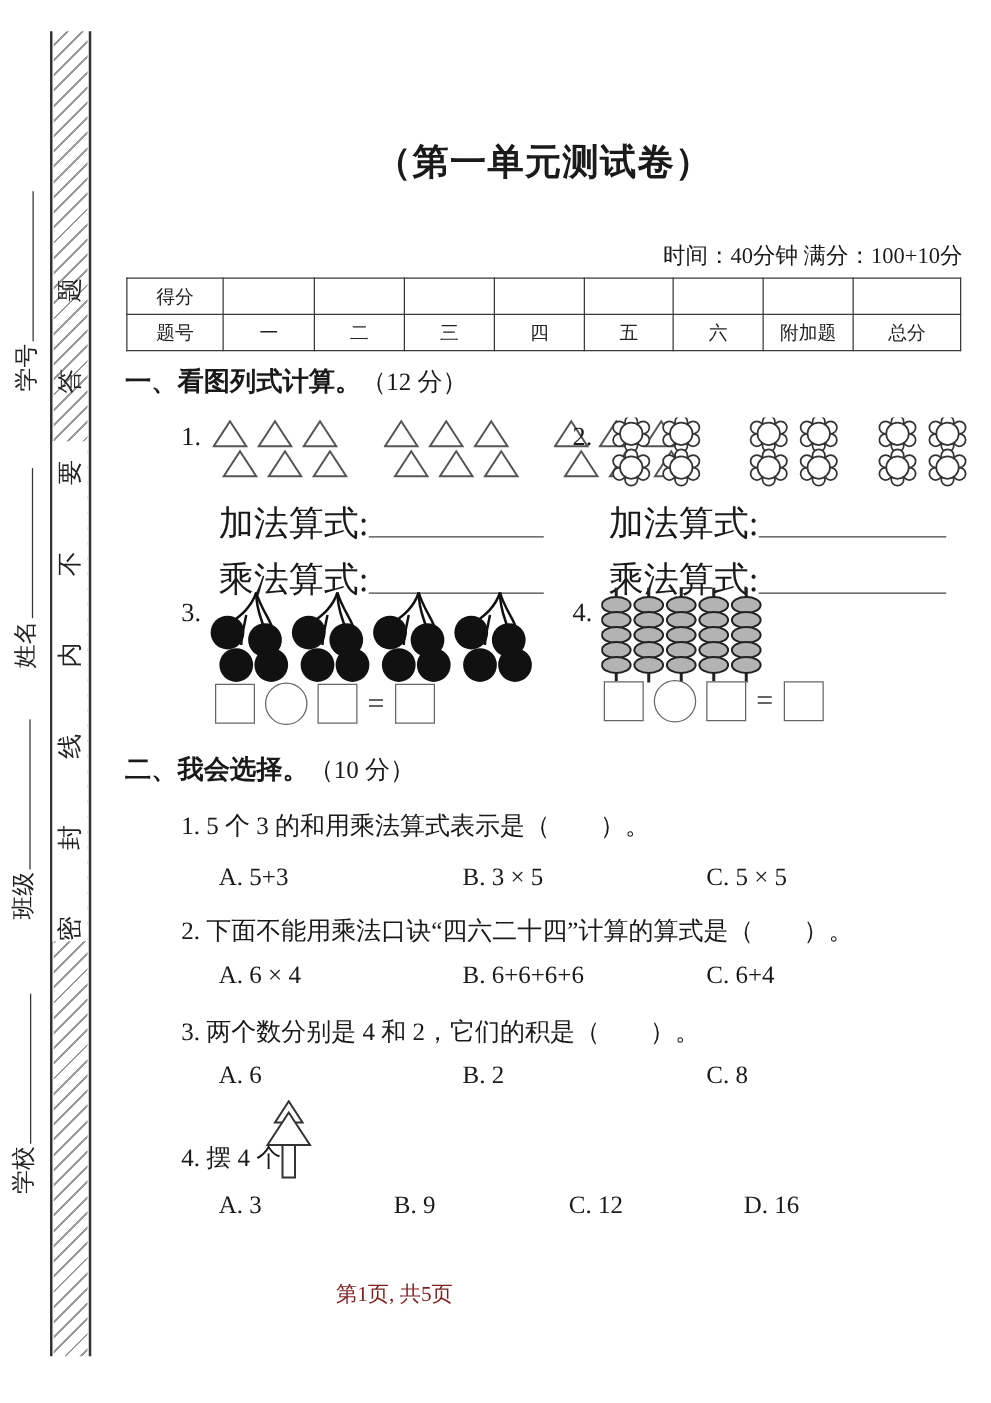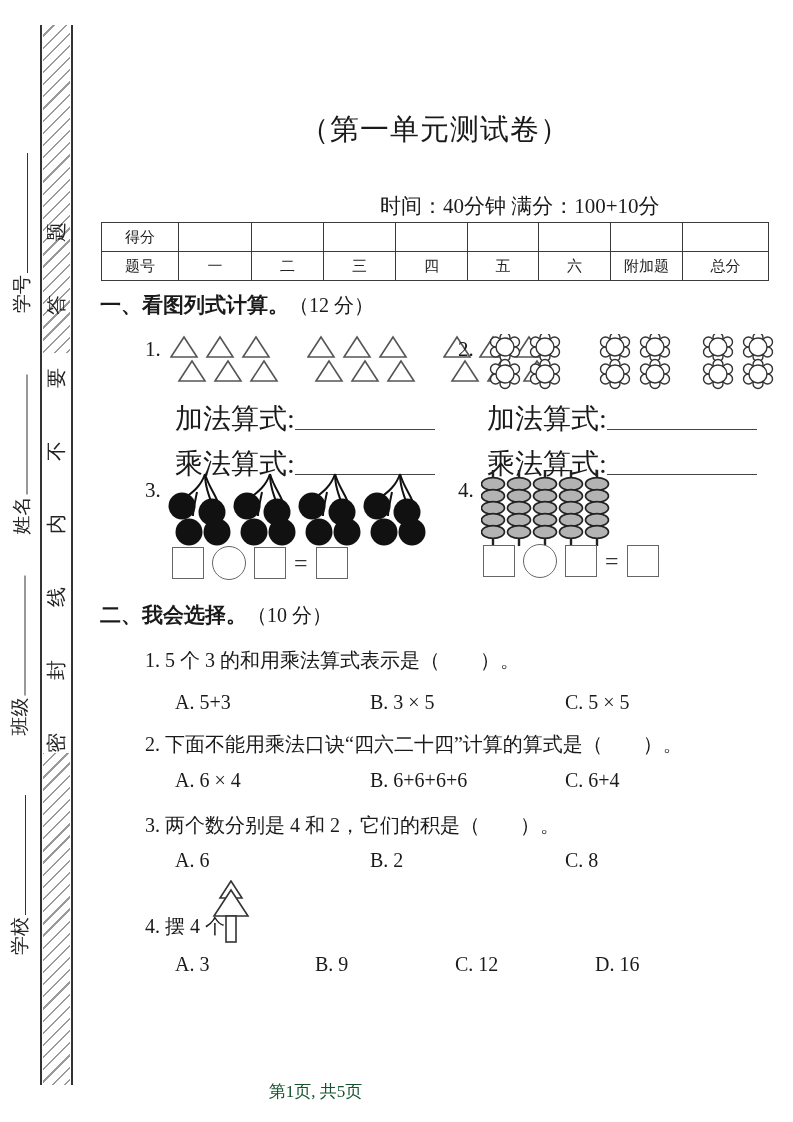--- a/index.html
+++ b/index.html
@@ -22,23 +22,23 @@
               margin-left:2px;}
   .f-xuehao{width:170px;left:-63px;top:215px;}
   .f-xingming{width:175px;left:-66px;top:434px;}
   .f-banji{width:175px;left:-68px;top:635px;}
   .f-xuexiao{width:170px;left:-65px;top:857px;}
 
   
   .title{position:absolute;left:90px;top:40px;width:690px;text-align:center;
          font-size:38px;font-weight:700;letter-spacing:2px;}
   .subtitle{position:absolute;left:90px;top:110px;width:690px;text-align:center;
-            font-size:29px;font-weight:400;letter-spacing:1px;}
-  .meta{position:absolute;left:380px;top:192px;width:390px;text-align:left;
-        font-size:21px;}
+            font-size:29px;font-weight:700;letter-spacing:1px;}
+  .meta{position:absolute;left:380px;top:192px;width:390px;text-align:right;
+        font-size:18px;}
 
   
   table.score{position:absolute;left:101px;top:222px;width:667px;
               border-collapse:collapse;table-layout:fixed;font-size:15px;}
   table.score td{border:1.5px solid #3a3a3a;height:28px;text-align:center;
                  padding:0;color:#222;}
 
   
   .s-head{position:absolute;left:100px;font-family:"Liberation Sans",sans-serif;
           font-weight:700;font-size:21px;}
@@ -49,22 +49,22 @@
   .ans-label{position:absolute;font-size:28px;white-space:nowrap;}
   .u-line{display:inline-block;height:18px;border-bottom:1.5px solid #444;vertical-align:-2px;}
 
   .figure{position:absolute;}
 
   .boxrow{position:absolute;display:flex;align-items:center;gap:8px;}
   .sq{width:30px;height:30px;border:1.7px solid #666;background:#fff;}
   .ci{width:32px;height:32px;border:1.7px solid #666;border-radius:50%;background:#fff;}
   .eq{font-size:24px;color:#333;line-height:30px;}
 
-  .footer{position:absolute;left:0;top:1080px;width:631px;text-align:center;
-          font-size:17px;color:#14532d;}
+  .footer{position:absolute;left:0;top:1024px;width:631px;text-align:center;
+          font-size:17px;color:#7f1d1d;}
 </style>
 </head>
 <body>
 
 <div class="page">
 
   <div class="vrule rule-a"></div>
   <div class="hatch"></div>
   <div class="vrule rule-b"></div>
   <div class="seal">密 封 线 内 不 要 答 题</div>

